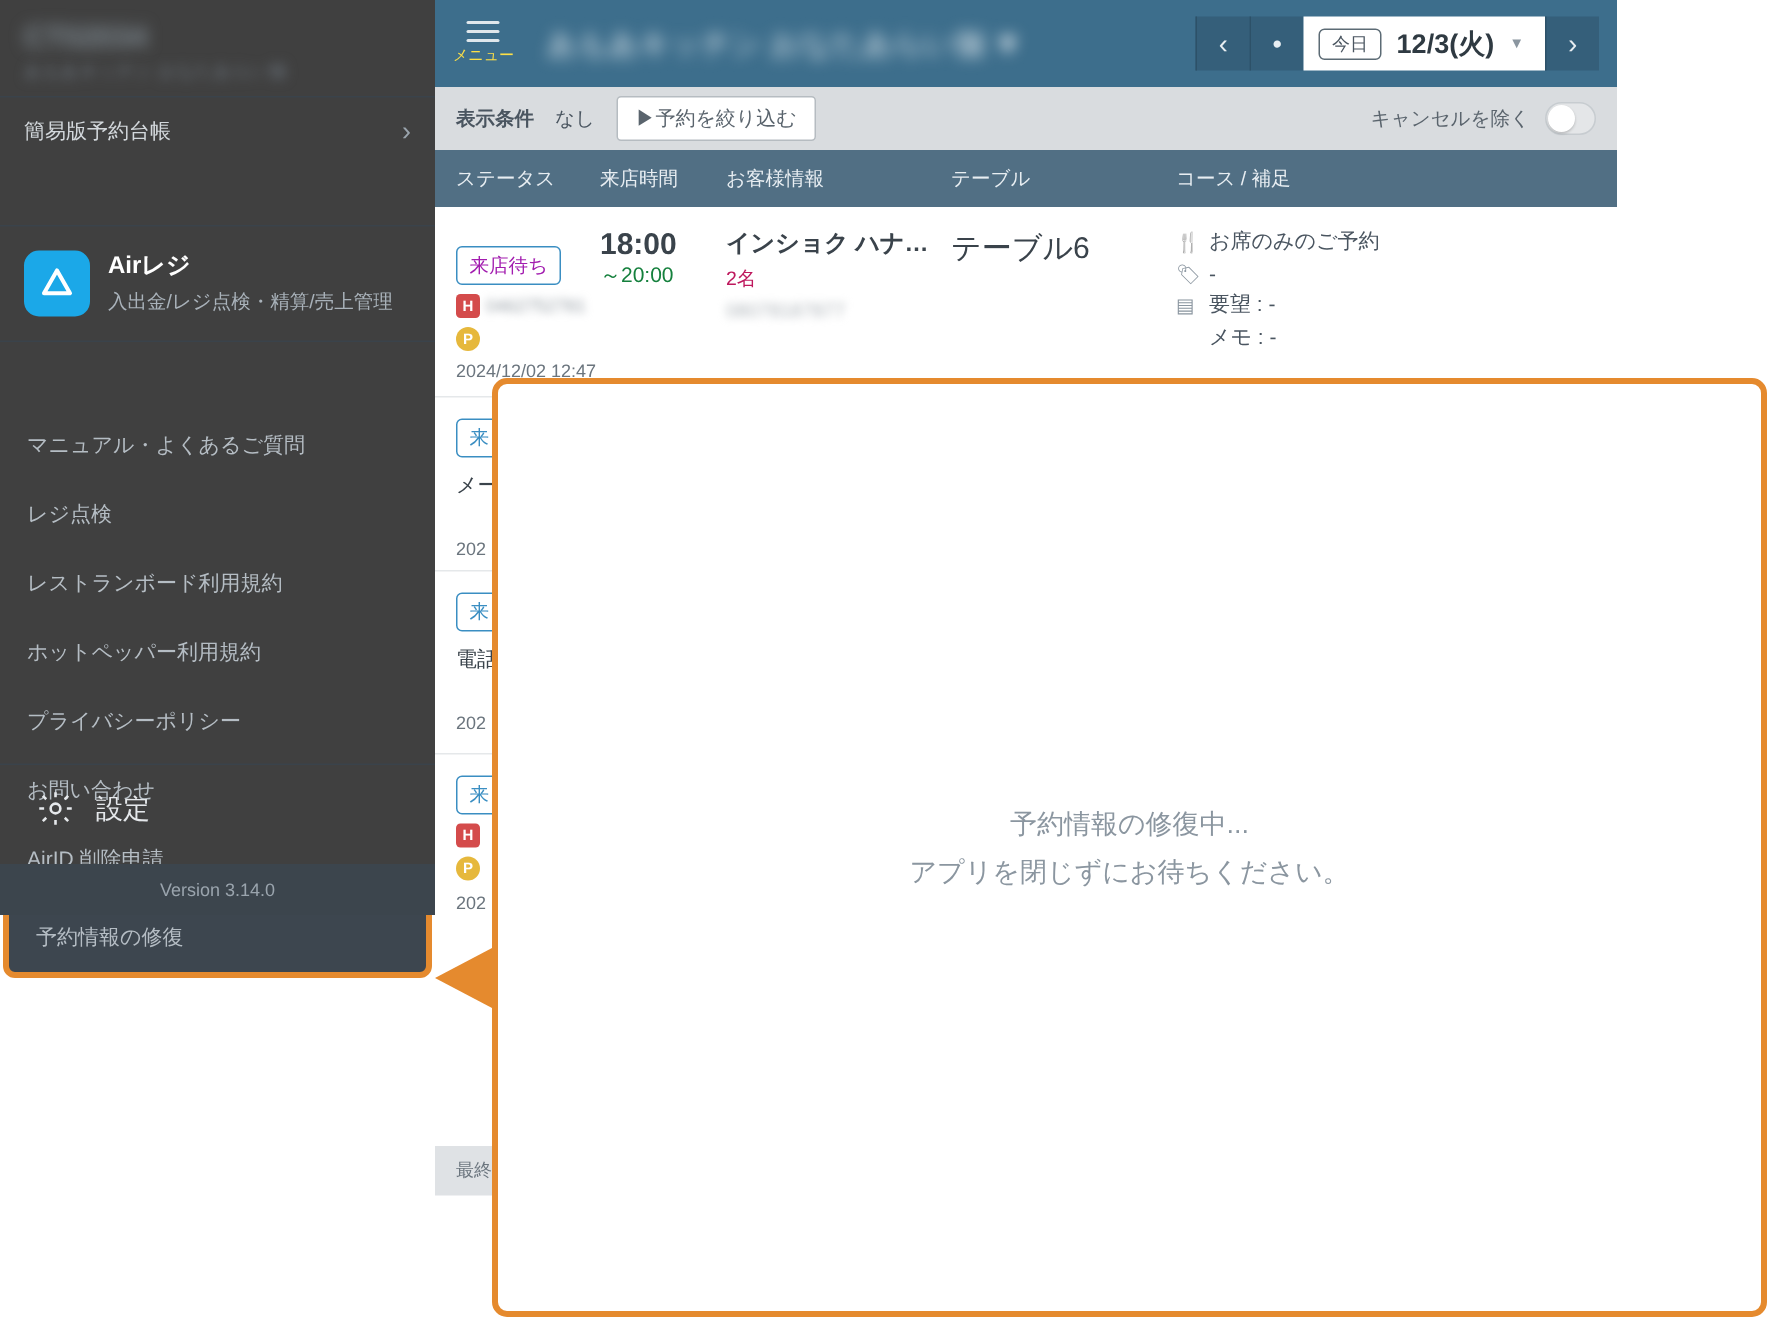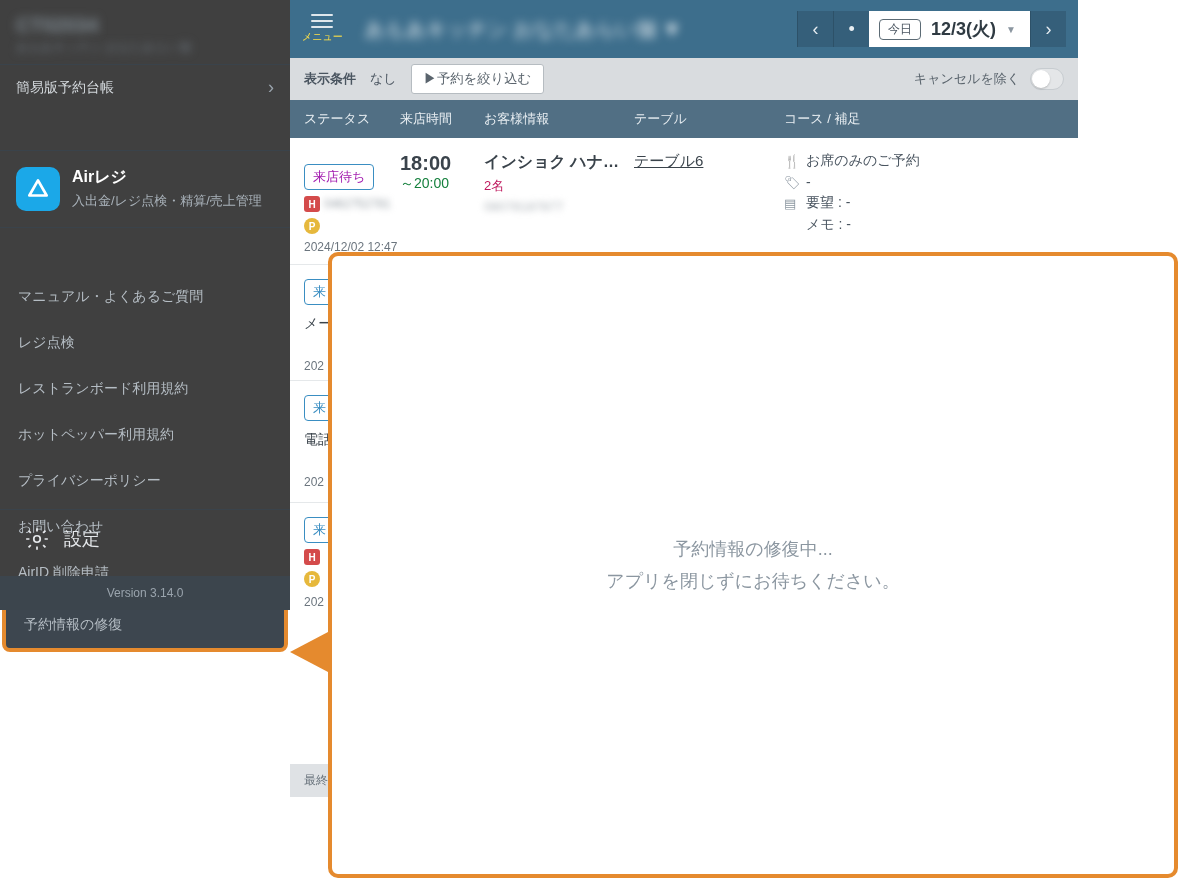--- a/index.html
+++ b/index.html
@@ -67,21 +67,21 @@
 
   .time-wrap { width: 84px; }
   .time-main { font-size: 20px; font-weight: 600; }
   .time-end { font-size: 14px; color: #15803d; }
 
   .guest-wrap { width: 150px; }
   .guest-name { font-size: 16px; font-weight: 600; white-space: nowrap; overflow: hidden; text-overflow: ellipsis; }
   .guest-count { font-size: 13px; color: #be185d; margin-top: 4px; }
   .blur-phone { color: #b0b6bb; filter: blur(3px); font-size: 13px; margin-top: 4px; }
 
-  .table-wrap { width: 150px; font-size: 15px; text-decoration: underline; }
+  .table-wrap { width: 150px; font-size: 20px; }
 
   .course-wrap { flex: 1; font-size: 14px; color: #4a5560; }
   .course-line { display: flex; gap: 8px; margin-bottom: 4px; align-items: center; }
   .course-line .ic { width: 14px; color: #8b96a0; font-size: 13px; }
 
   .partial-row { padding: 14px; border-bottom: 1px solid #e5e8ea; }
   .cutoff-status { border: 1px solid #3a8ec2; color: #3a8ec2; border-radius: 4px; padding: 3px 8px; font-size: 13px; display: inline-block; }
   .cutoff-text { font-size: 14px; color: #3a434b; margin-top: 10px; }
   .cutoff-ts { font-size: 12px; color: #6b757e; margin-top: 26px; }
 

